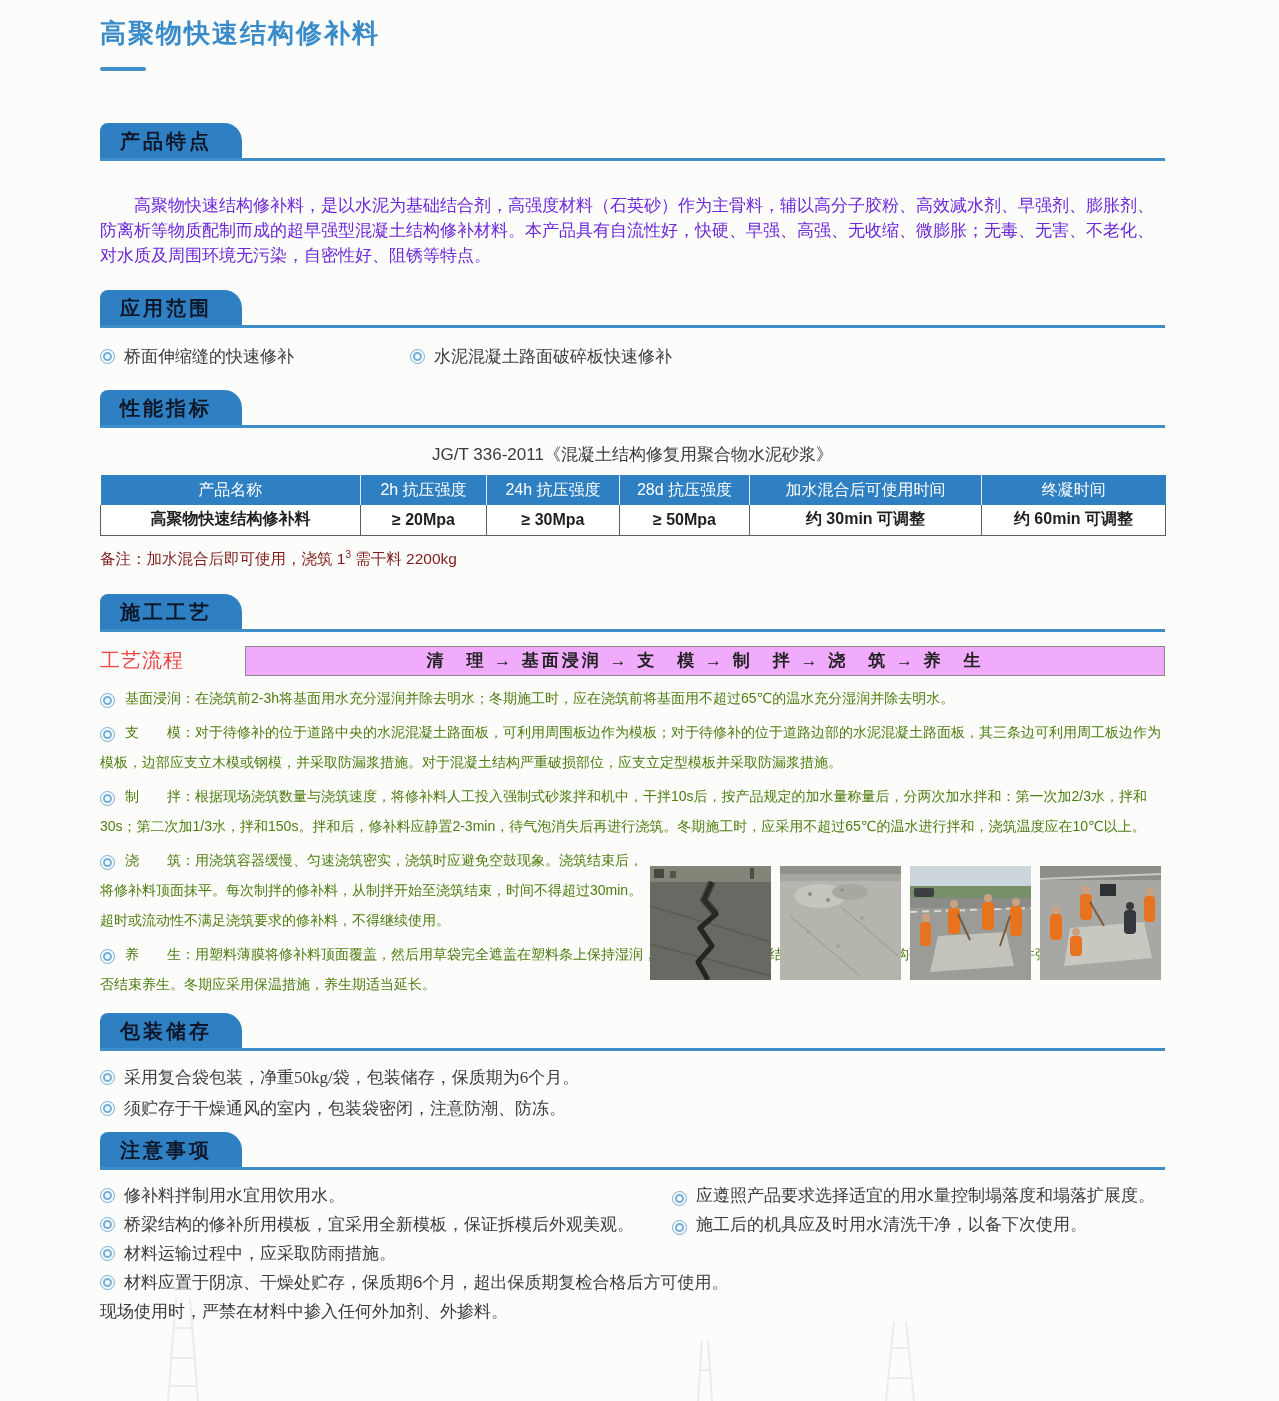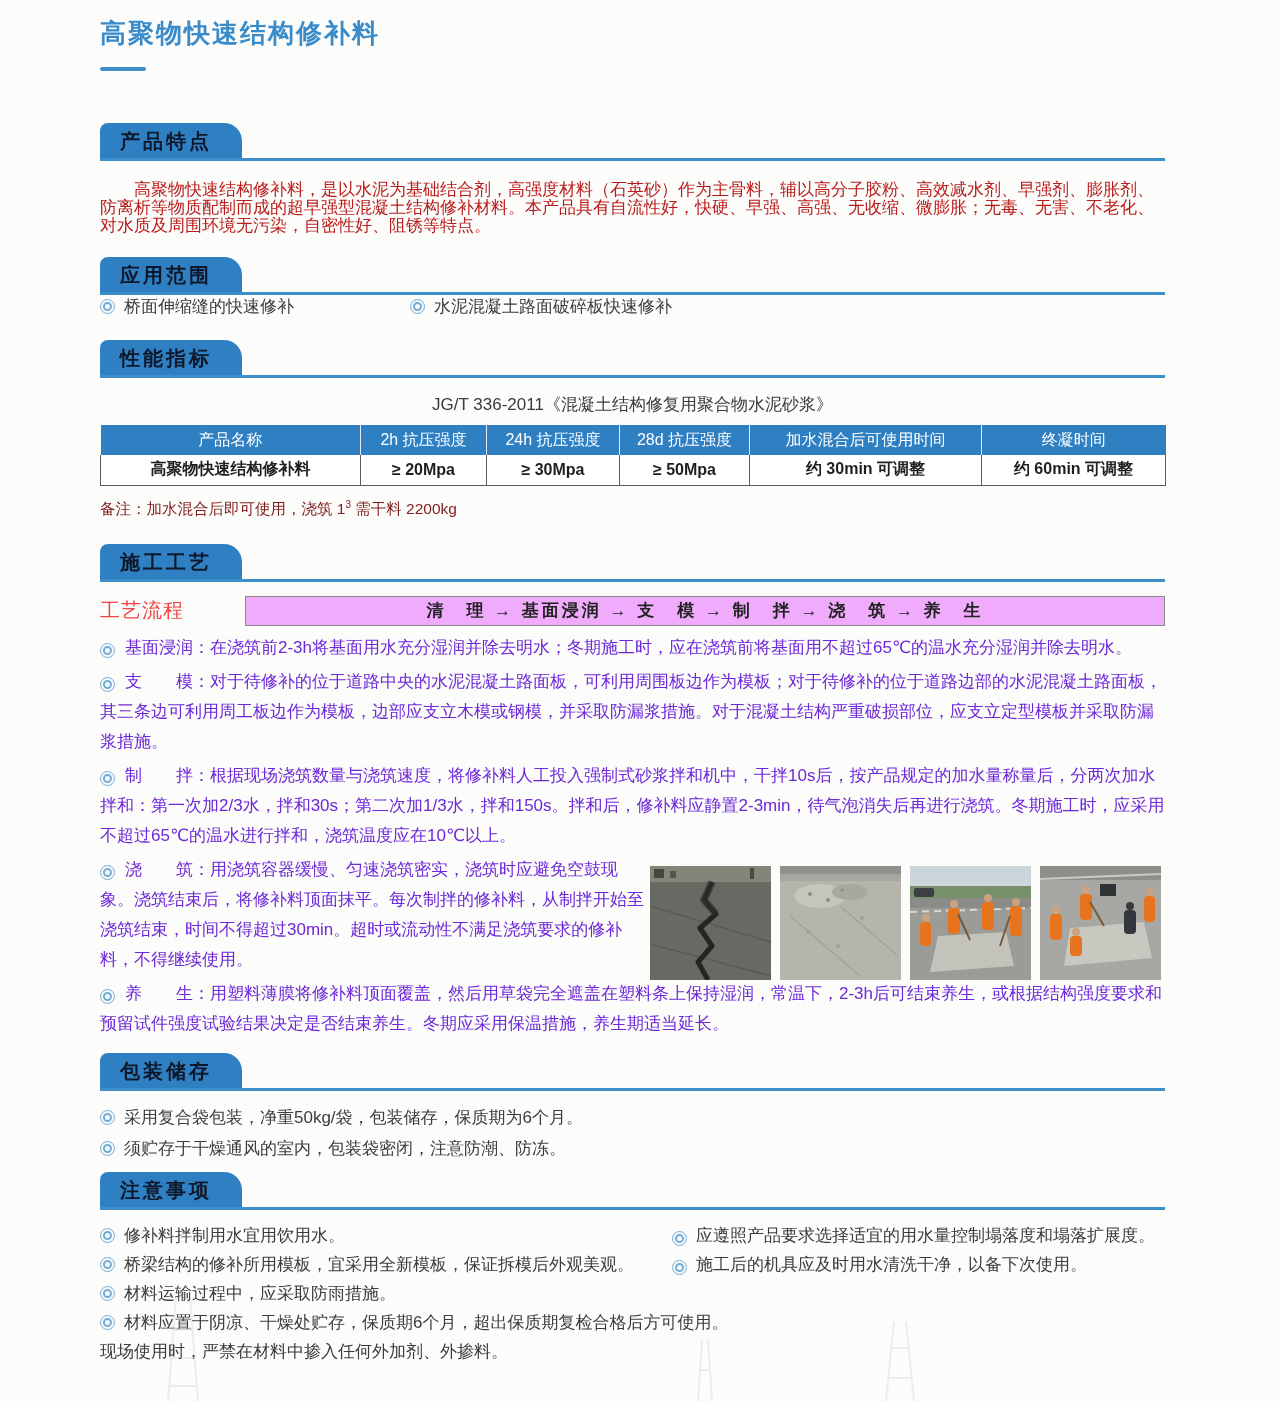--- a/index.html
+++ b/index.html
@@ -20,32 +20,32 @@
   
   .section-head { border-bottom:3px solid #3e8eca; margin-top:0; line-height:0; }
   .tab {
     display:inline-block; background:#2e80c3; color:#0f172a;
     font-size:20px; font-weight:bold; letter-spacing:3px; line-height:1;
     padding:8px 30px 7px 20px;
     border-radius:8px 18px 0 0;
   }
 
   
-  .body-para { margin-top:20px; font-size:17px; line-height:18px; text-indent:2em; color:#b91c1c; }
+  .body-para { margin-top:32px; font-size:17px; line-height:25px; text-indent:2em; color:#6d28d9; }
 
   
   .bullet {
     display:inline-flex; width:15px; height:15px; border:1.5px solid #79aed4; border-radius:50%;
     align-items:center; justify-content:center; flex:none; margin-right:9px;
     vertical-align:-2px; background:#f4f9fc;
   }
   .bullet::after { content:""; width:5px; height:5px; border:2px solid #79aed4; border-radius:50%; }
 
   
-  .app-row { display:flex; margin-top:0; font-size:17px; }
+  .app-row { display:flex; margin-top:17px; font-size:17px; }
   .app-item { display:flex; align-items:center; }
   .app-item.first { width:310px; }
 
   
   .standard-line { margin-top:15px; text-align:center; font-size:17px; color:#3a3a3a; }
   table.perf { width:100%; border-collapse:collapse; margin-top:9px; table-layout:fixed; }
   table.perf th {
     background:#2e80c3; color:#fff; font-size:16px; font-weight:500;
     height:30px; border-right:1px solid rgba(255,255,255,.85);
   }
@@ -58,32 +58,32 @@
   .perf-note sup { font-size:10px; }
 
   
   .flow-row { display:flex; align-items:center; margin-top:14px; }
   .flow-label { font-size:20px; color:#ef4444; letter-spacing:1px; width:110px; flex:none; }
   .flow-box {
     flex:1; margin-left:35px; border:1px solid #8a8a8a; background:#f0abfc;
     height:30px; display:flex; align-items:center; justify-content:center;
     font-size:17px; font-weight:bold; color:#222; letter-spacing:3px;
   }
-  .step { margin-top:4px; font-size:17px; line-height:30px; color:#6d28d9; }
+  .step { margin-top:4px; font-size:14px; line-height:30px; color:#4d7c0f; }
   .step .bullet { margin-right:10px; }
   .step.narrow { max-width:548px; }
 
   
   .photos { position:absolute; left:650px; top:866px; display:flex; gap:9px; }
   .photo { width:121px; height:114px; display:block; }
 
   
   .pb-item { display:flex; align-items:flex-start; font-size:17px; line-height:29px; margin-top:2px; }
   .pb-item .bullet { margin-top:7px; }
-  .pack-list { margin-top:12px; }
+  .pack-list { margin-top:12px;font-family:Liberation Serif, serif; }
   .notes-grid { margin-top:11px; }
   .note-row { display:flex; line-height:29px; font-size:17px; }
   .note-cell-left { width:572px; display:flex; align-items:flex-start; }
   .note-cell-right { flex:1; display:flex; align-items:center; }
   .note-cell-left .bullet, .note-cell-right .bullet { margin-top:7px; }
 
   .spacer-features { margin-top:52px; }
   .spacer-application { margin-top:22px; }
   .spacer-performance { margin-top:22px; }
   .spacer-process { margin-top:24px; }

